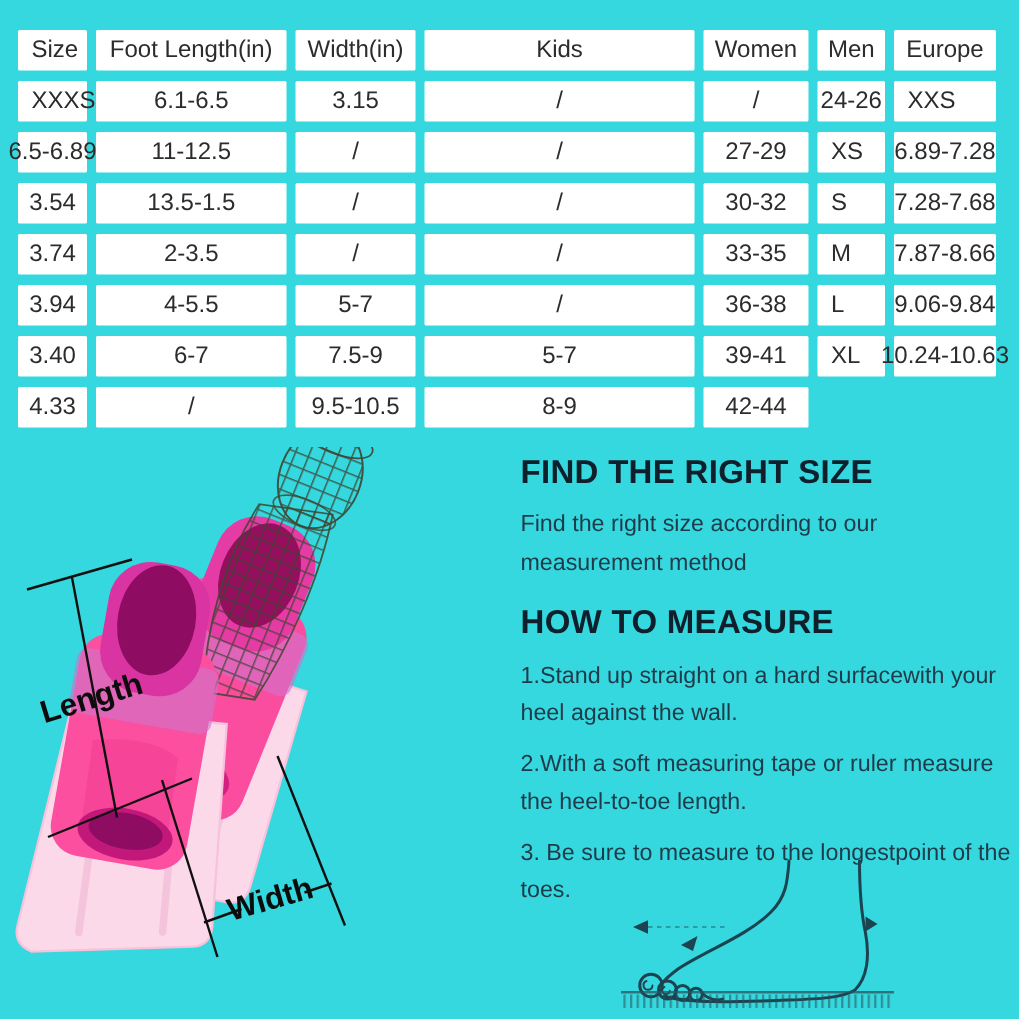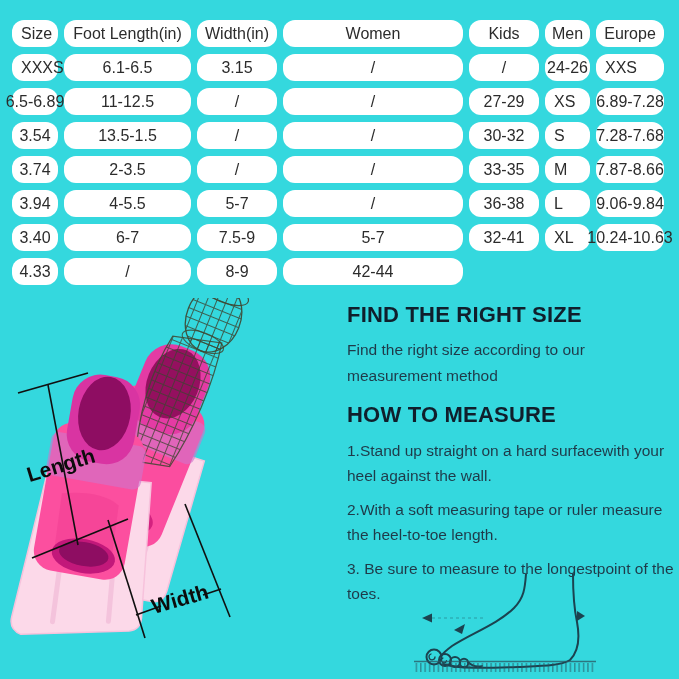--- a/index.html
+++ b/index.html
@@ -10,21 +10,21 @@
   }
   
   .size-table{
     position:absolute;left:12px;top:20px;
     display:grid;
     grid-template-columns:46px 127px 80px 180px 70px 45px 68px;
     grid-auto-rows:27px;
     column-gap:6px;row-gap:7px;
   }
   .cell{
-    background:#ffffff;border-radius:12px;
+    background:#ffffff;border-radius:1px;
     display:flex;align-items:center;justify-content:center;
     font-size:16px;color:#2c2c2c;white-space:nowrap;
   }
   .cell.col0{justify-content:flex-start;padding-left:9px;}
   
   .fins-wrap{position:absolute;left:0;top:298px;width:345px;height:368px;}
   
   .guide{position:absolute;left:347px;top:301px;width:336px;color:#1f3a49;}
   .guide h1{
     margin:0;font-size:22px;line-height:28px;font-weight:bold;color:#101f2c;
@@ -36,22 +36,22 @@
   
   .foot-wrap{position:absolute;left:398px;top:572px;width:202px;height:106px;}
 </style>
 </head>
 <body>
 
 <div class="size-table">
   <div class="cell col0">Size</div>
   <div class="cell">Foot Length(in)</div>
   <div class="cell">Width(in)</div>
+  <div class="cell">Kids</div>
   <div class="cell">Women</div>
-  <div class="cell">Kids</div>
   <div class="cell">Men</div>
   <div class="cell">Europe</div>
 
   <div class="cell col0">XXXS</div>
   <div class="cell">6.1-6.5</div>
   <div class="cell">3.15</div>
   <div class="cell">/</div>
   <div class="cell">/</div>
   <div class="cell">24-26</div>
 
@@ -85,26 +85,27 @@
   <div class="cell">5-7</div>
   <div class="cell">/</div>
   <div class="cell">36-38</div>
 
   <div class="cell col0">L</div>
   <div class="cell">9.06-9.84</div>
   <div class="cell">3.40</div>
   <div class="cell">6-7</div>
   <div class="cell">7.5-9</div>
   <div class="cell">5-7</div>
-  <div class="cell">32-41</div>
+  <div class="cell">39-41</div>
 
   <div class="cell col0">XL</div>
   <div class="cell">10.24-10.63</div>
   <div class="cell">4.33</div>
   <div class="cell">/</div>
+  <div class="cell">9.5-10.5</div>
   <div class="cell">8-9</div>
   <div class="cell">42-44</div>
 </div>
 
 <div class="fins-wrap">
 <svg width="345" height="368" viewBox="0 0 345 368" xmlns="http://www.w3.org/2000/svg">
   <defs>
     <pattern id="mesh" width="9" height="9" patternUnits="userSpaceOnUse">
       <path d="M0 0.5 H9 M0.5 0 V9" stroke="#3d4430" stroke-width="1" fill="none"></path>
     </pattern>

